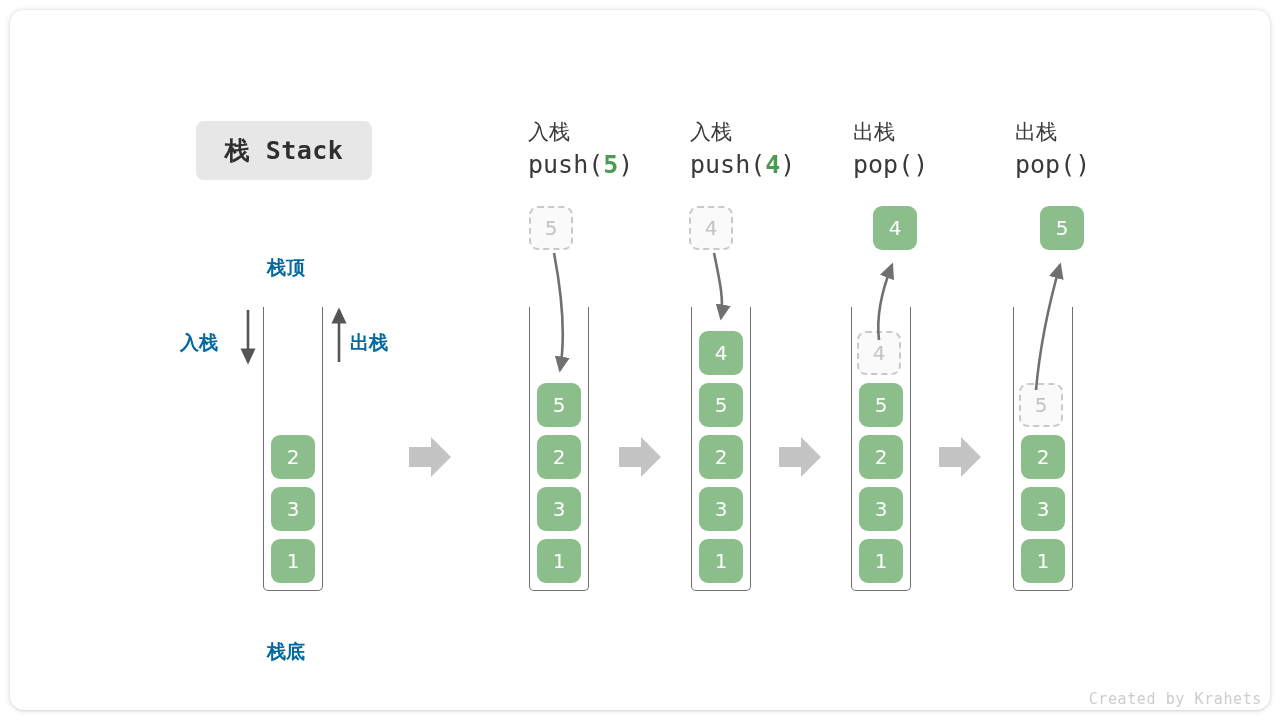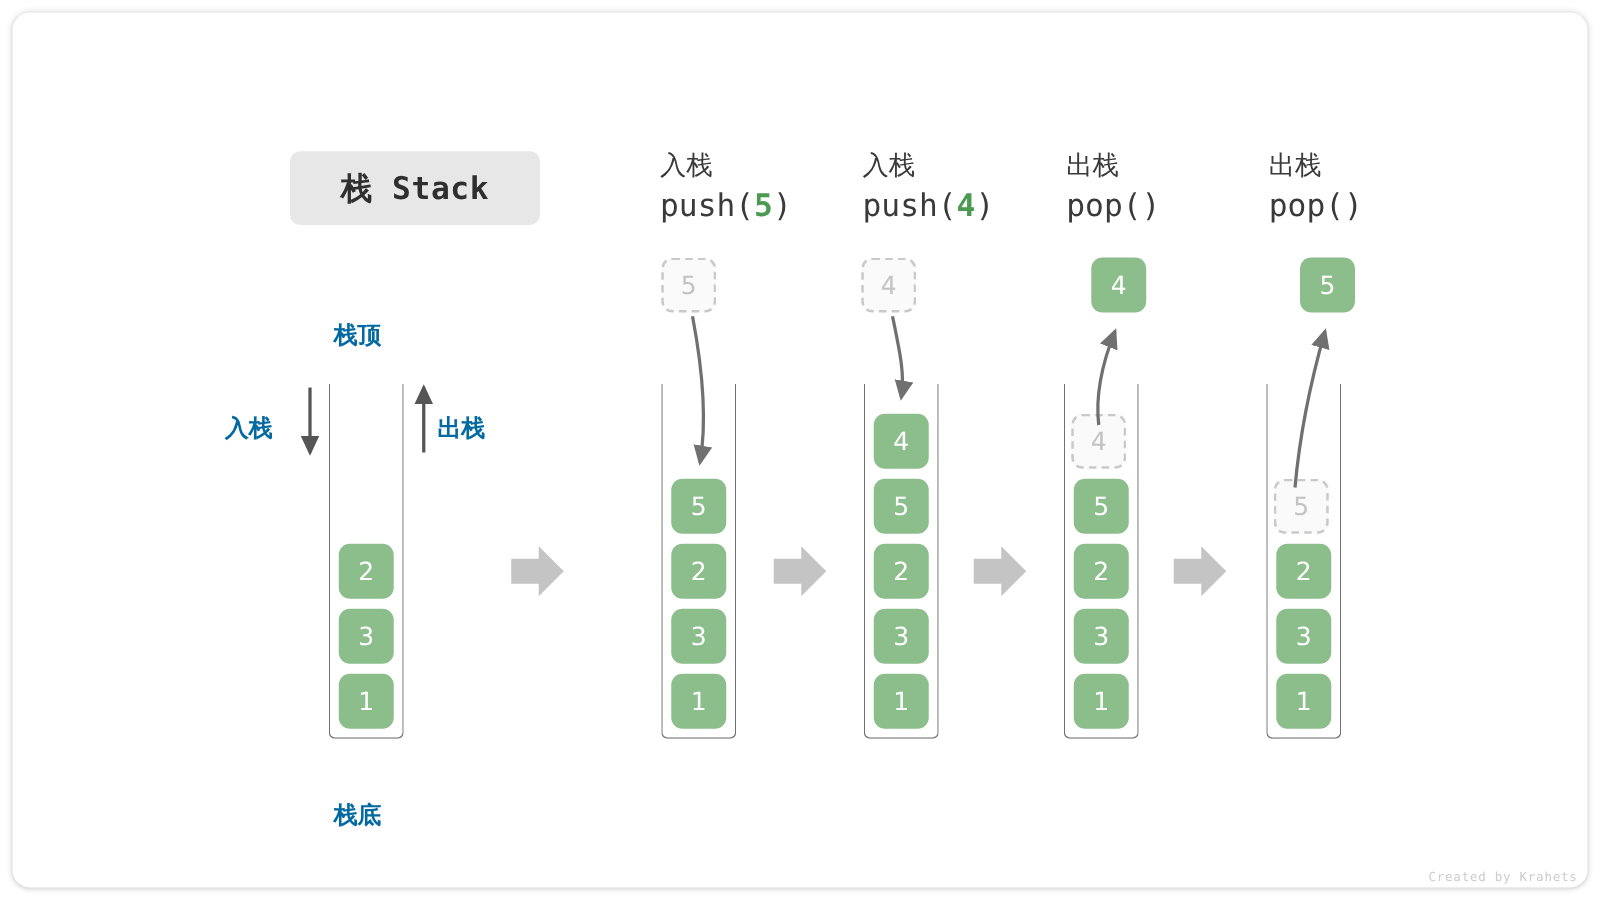--- a/index.html
+++ b/index.html
@@ -21,30 +21,29 @@
     border-radius: 14px;
     box-shadow: 0 0 6px rgba(0,0,0,0.13), 0 1px 3px rgba(0,0,0,0.10);
     overflow: hidden;
   }
   .stage { position: absolute; left: 0; top: 0; width: 1280px; height: 720px; }
 
   
   #title-badge {
     position: absolute;
     left: 186px; top: 111px;
-    width: 200px; height: 59px;
+    width: 176px; height: 59px;
     background: #e7e7e7;
     border-radius: 8px;
     display: flex; align-items: center; justify-content: center;
     color: #2f2f2f;
     font-family: "DejaVu Sans Mono", monospace;
     font-size: 25px;
     font-weight: bold;
     letter-spacing: 0.5px;
-    margin-left: 36px;
   }
 
   
   .cn-label {
     position: absolute;
     color: #0369a1;
     font-family: "DejaVu Sans", sans-serif;
     font-size: 19px;
     font-weight: bold;
     white-space: nowrap;
@@ -101,21 +100,21 @@
   
   #overlay { position: absolute; left: 0; top: 0; width: 1280px; height: 720px; pointer-events: none; }
 
   
   #watermark {
     position: absolute;
     right: 28px;
     bottom: 22px;
     color: #cccccc;
     font-family: "DejaVu Sans Mono", monospace;
-    font-size: 10px;
+    font-size: 15px;
     letter-spacing: 0.6px;
     white-space: nowrap;
   }
 </style>
 </head>
 <body>
 
 <div id="card">
 <div class="stage">
 

